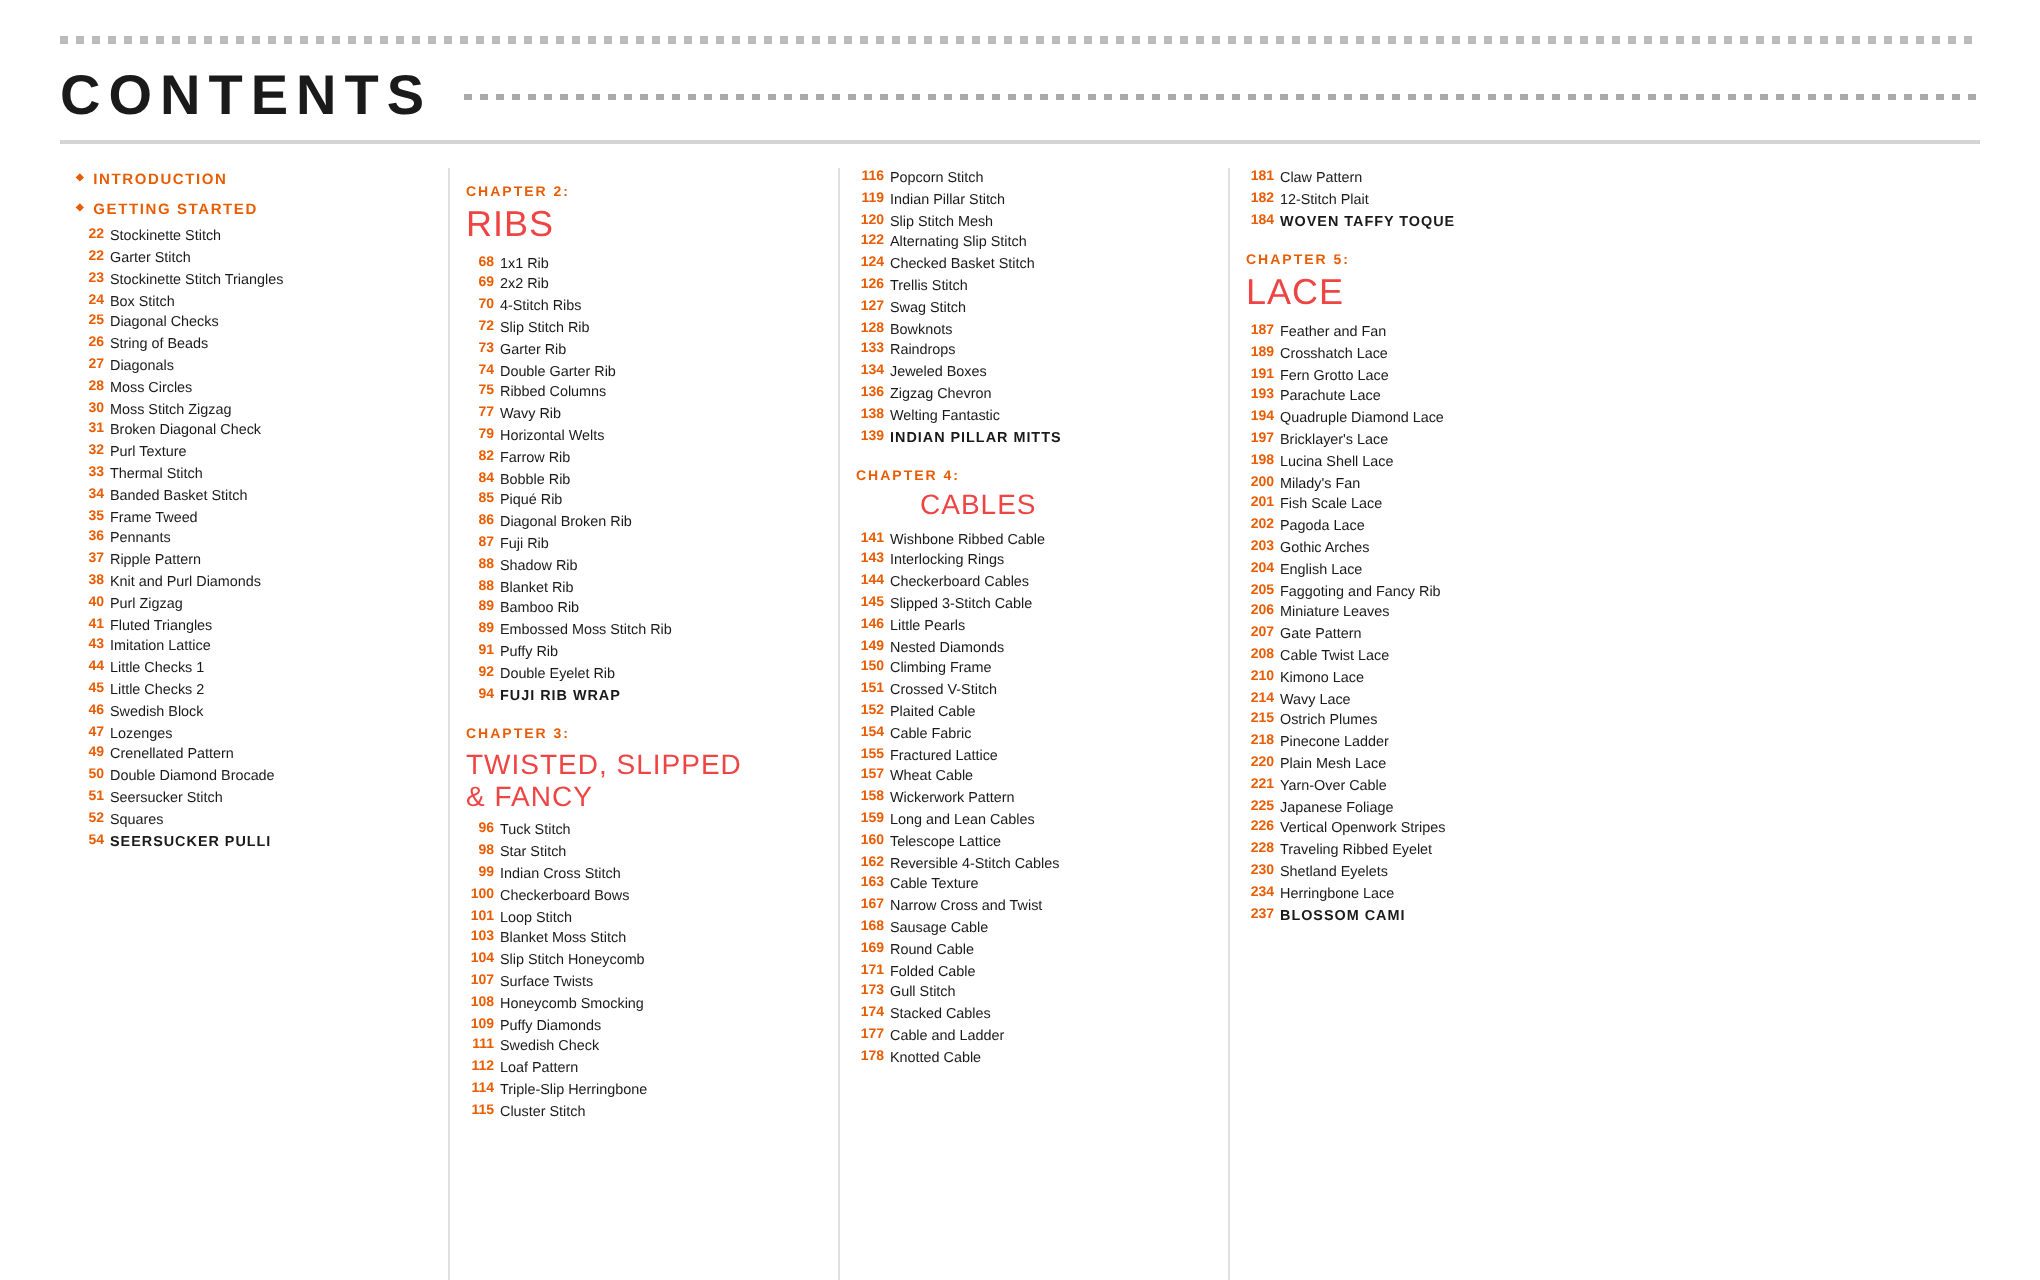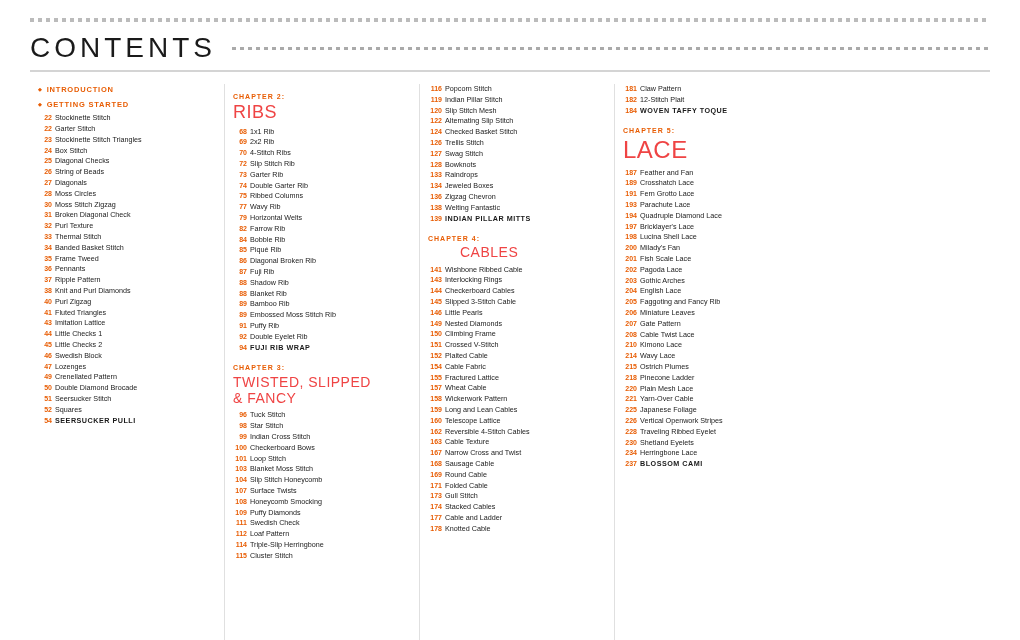--- a/index.html
+++ b/index.html
@@ -23,21 +23,21 @@
     .header {
       display: flex;
       align-items: center;
       margin-bottom: 12px;
       border-bottom: 2px solid #d4d4d4;
       padding-bottom: 6px;
     }
 
     .header-title {
       font-size: 28px;
-      font-weight: 400;
+      font-weight: 700;
       letter-spacing: 4px;
       color: #1a1a1a;
       margin-right: 16px;
       text-transform: uppercase;
     }
 
     .header-line {
       flex: 1;
       height: 3px;
       background: repeating-linear-gradient(to right, #aaa 0px, #aaa 4px, transparent 4px, transparent 8px);
@@ -620,21 +620,21 @@
             <span class="toc-label">12-Stitch Plait</span>
           </div>
         <div class="toc-entry">
             <span class="toc-num orange">184</span>
             <span class="toc-label bold-caps">Woven Taffy Toque</span>
           </div>
       </div>
 
       <div style="margin-top:10px;">
         <div class="chapter-label">CHAPTER 5:</div>
-        <div class="chapter-title" style="font-size:24px;">LACE</div>
+        <div class="chapter-title" style="font-size:18px;">LACE</div>
       </div>
 
       <div>
         <div class="toc-entry">
             <span class="toc-num orange">187</span>
             <span class="toc-label">Feather and Fan</span>
           </div>
         <div class="toc-entry">
             <span class="toc-num orange">189</span>
             <span class="toc-label">Crosshatch Lace</span>

